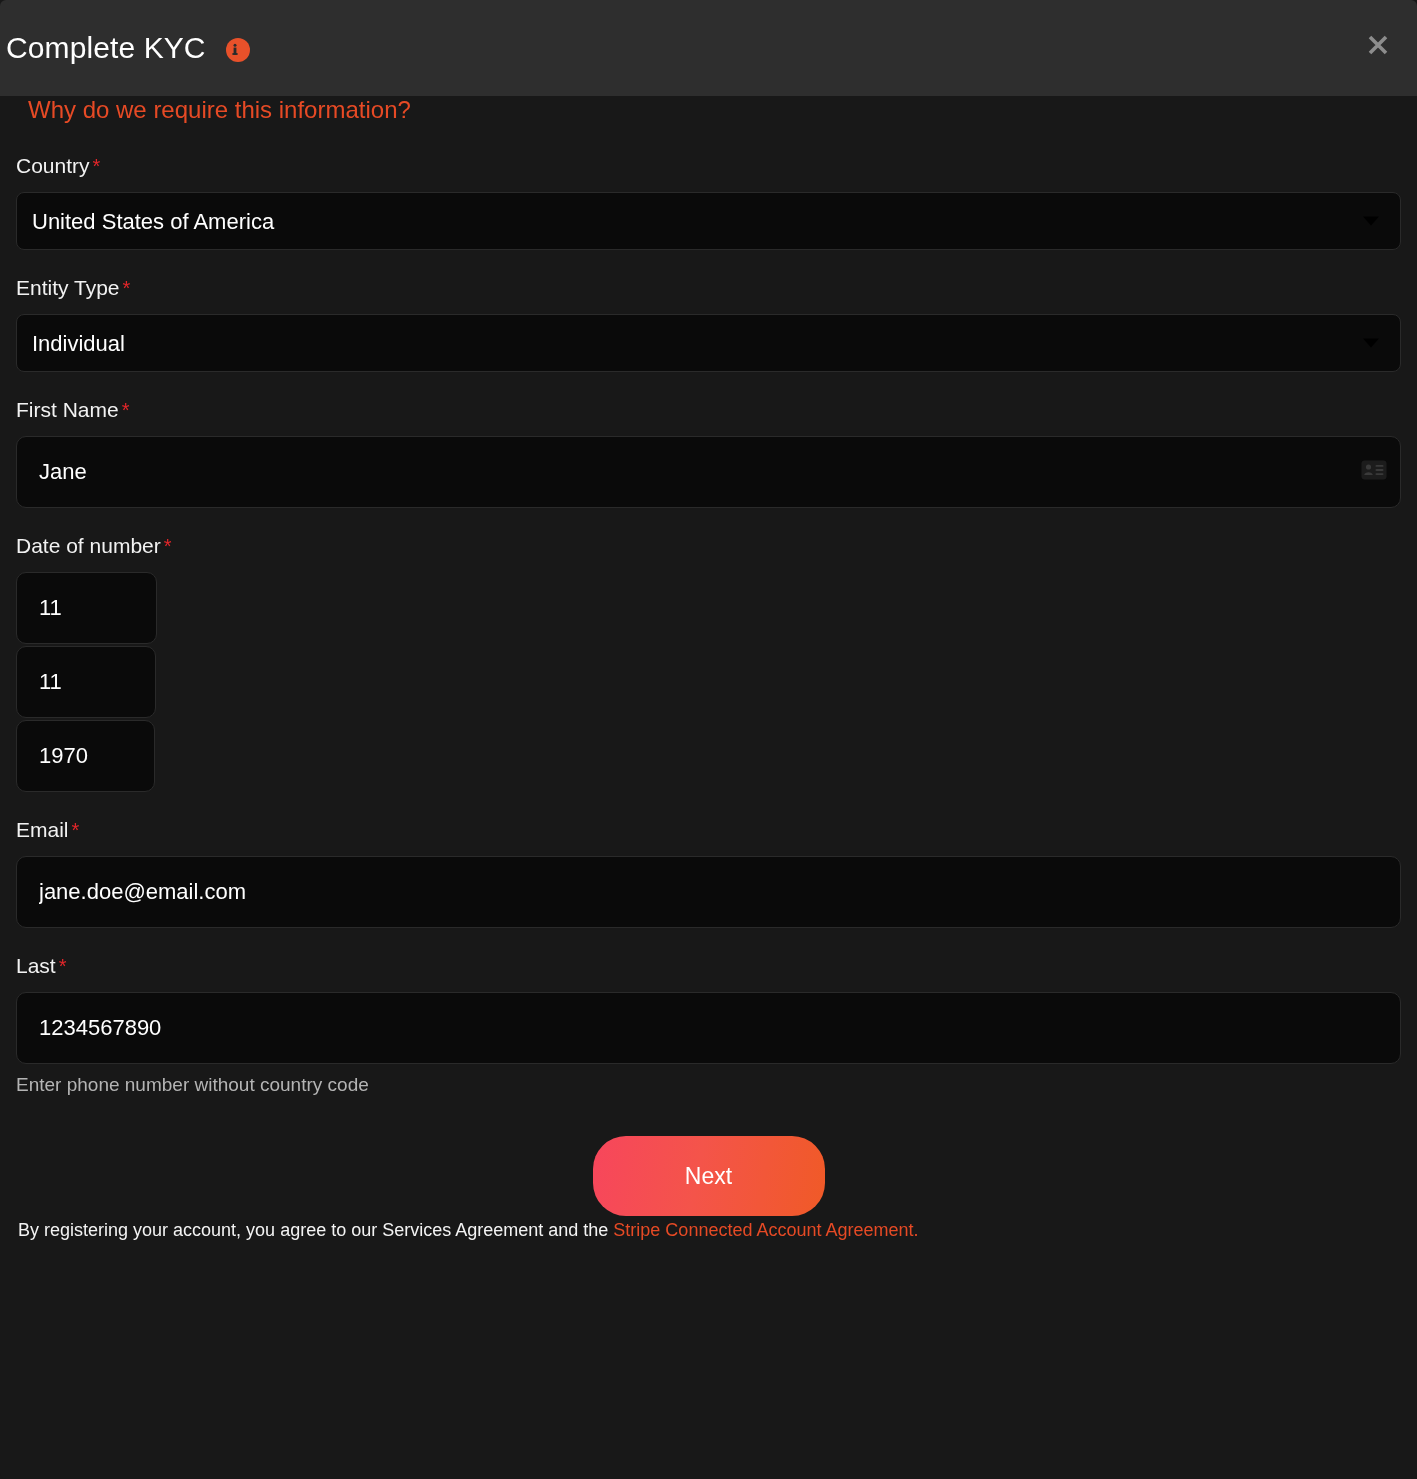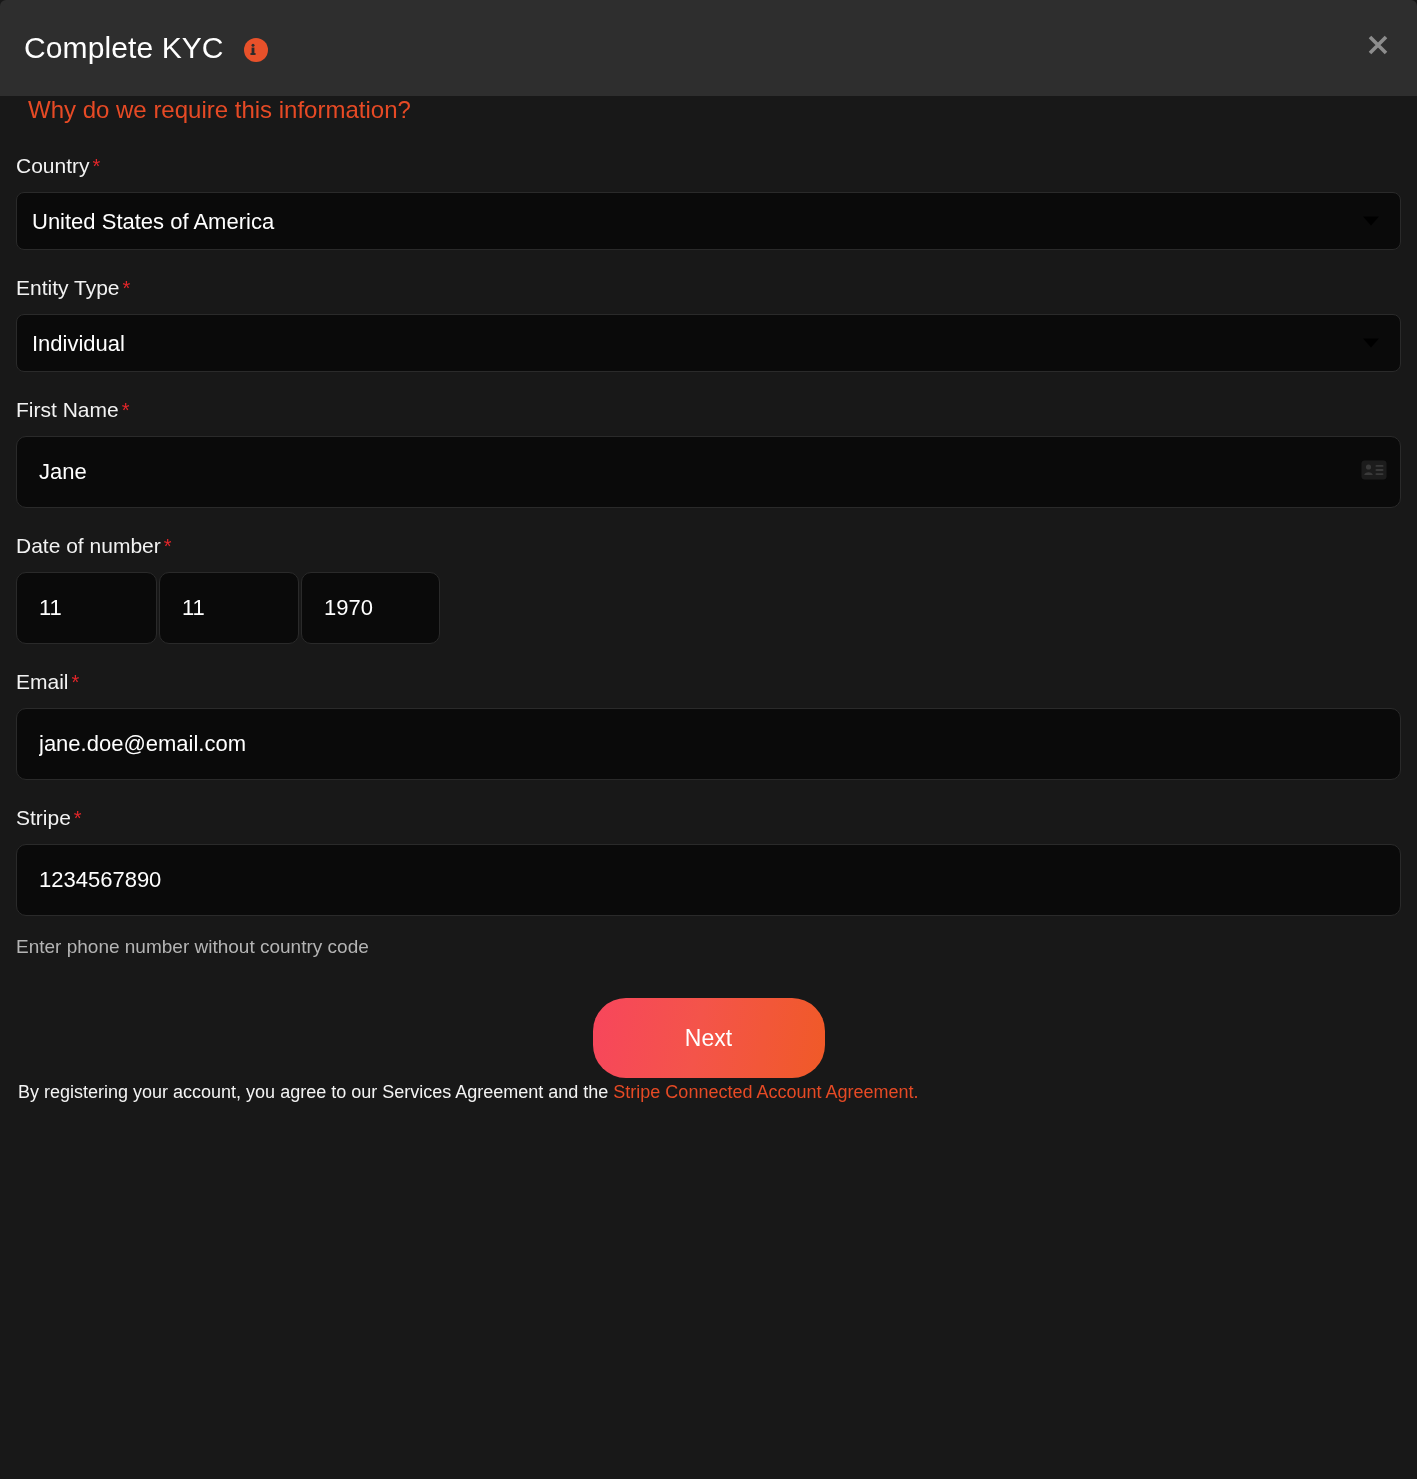--- a/index.html
+++ b/index.html
@@ -21,21 +21,21 @@
     overflow: hidden;
   }
 
   
   .modal-header {
     position: relative;
     height: 96px;
     background: #2e2e2e;
     display: flex;
     align-items: center;
-    padding: 0 24px 0 24px;
+    padding: 0 24px 0 6px;
   }
   .modal-title {
     font-size: 30px;
     color: #ffffff;
     font-weight: 400;
     letter-spacing: 0.1px;
   }
   .info-icon {
     margin-left: 20px;
     width: 24px;
@@ -126,30 +126,30 @@
   .input-wrap { position: relative; }
   .autofill-icon {
     position: absolute;
     right: 14px;
     top: 50%;
     transform: translateY(-50%);
     pointer-events: none;
   }
 
   
-  .dob-row { display: flex; gap: 2px; }
+  .dob-row { display: flex; gap: 2px; flex-direction: column; }
   .dob-row .text-input { border-radius: 10px; }
   .dob-day   { width: 141px; }
   .dob-month { width: 140px; }
   .dob-year  { width: 139px; }
 
   .helper-text {
     font-size: 19px;
     color: #b4b4b4;
-    margin-top: 20px;
+    margin-top: 10px;
     display: block;
   }
 
   
   .next-row {
     display: flex;
     justify-content: center;
     margin-top: 40px;
   }
   .next-btn {
@@ -266,21 +266,21 @@
     <div class="field-group">
       <label class="field-label">
         <span>Email</span><span class="req">*</span>
       </label>
       <input class="text-input" type="text" value="jane.doe@email.com" style="">
     </div>
 
     
     <div class="field-group">
       <label class="field-label">
-        <span>Stripe</span><span class="req">*</span>
+        <span>Last</span><span class="req">*</span>
       </label>
       <input class="text-input" type="text" value="1234567890" style="">
       <span class="helper-text">Enter phone number without country code</span>
     </div>
 
     
     <div class="next-row">
       <button class="next-btn">Next</button>
     </div>
 

